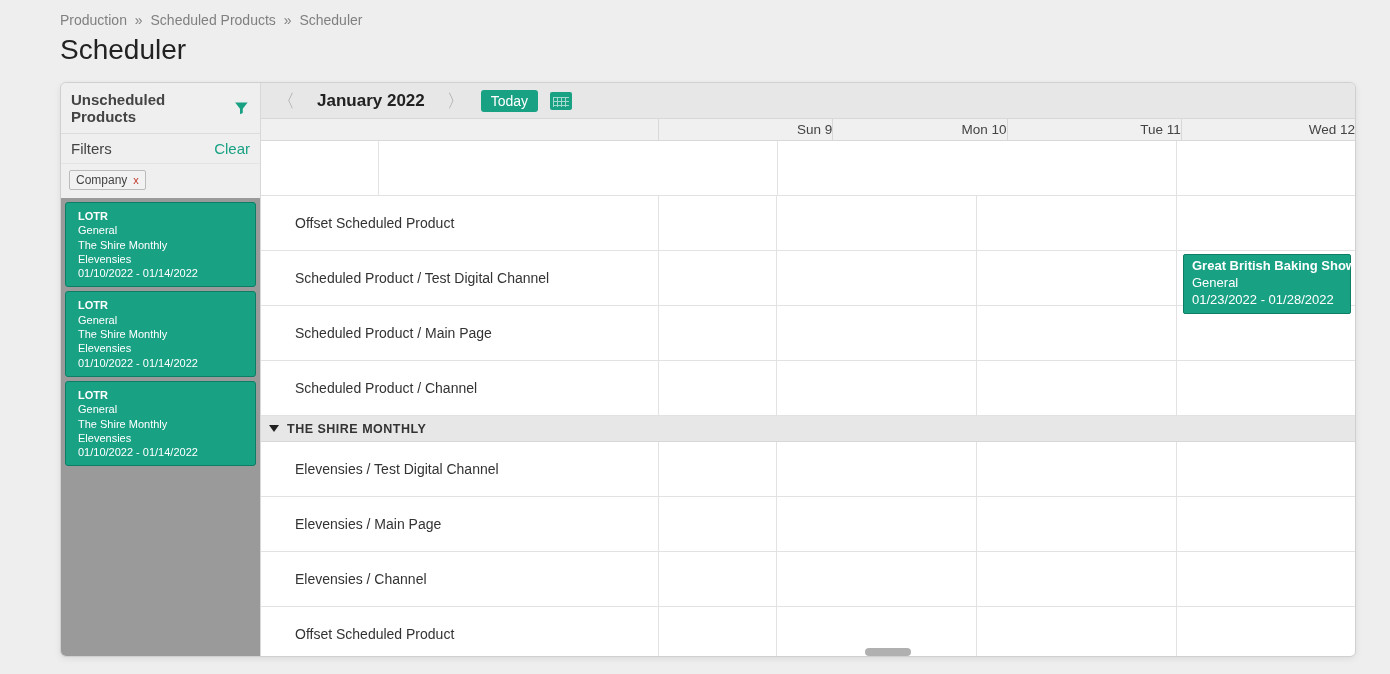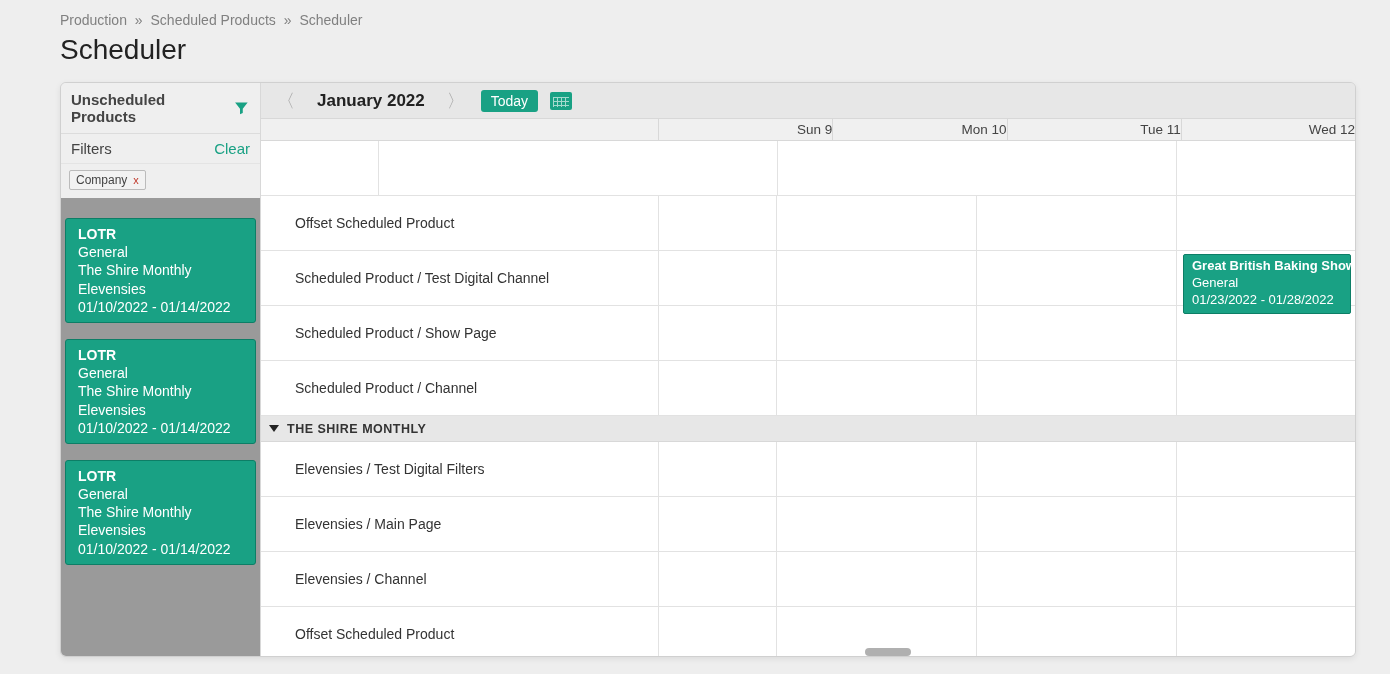--- a/index.html
+++ b/index.html
@@ -103,25 +103,24 @@
     background: #9a9a9a;
     padding: 4px;
     overflow-y: auto;
   }
   .card {
     background: #19a184;
     color: #fff;
     border-radius: 3px;
     padding: 6px 10px 6px 12px;
     margin-bottom: 4px;
-    font-size: 14px;
+    font-size: 11px;
     line-height: 1.3;
     border: 1px solid #0d7e66;
     cursor: grab;
-    margin-top: 16px;
   }
   .card .l1 { font-weight: 700; }
   .card .l2, .card .l3, .card .l4, .card .l5 { font-weight: 400; }
 
   
   .calendar {
     flex: 1;
     display: flex;
     flex-direction: column;
     background: #e7e7e7;
@@ -395,41 +394,41 @@
           <div class="cell c1"></div>
           <div class="cell c2"></div>
           <div class="cell c3"></div>
           <div class="event">
             <div class="e1">Great British Baking Show</div>
             <div class="e2">General</div>
             <div class="e3">01/23/2022 - 01/28/2022</div>
           </div>
         </div>
         <div class="row">
-          <div class="rowlabel">Scheduled Product / Show Page</div>
+          <div class="rowlabel">Scheduled Product / Main Page</div>
           <div class="cell c0"></div>
           <div class="cell c1"></div>
           <div class="cell c2"></div>
           <div class="cell c3"></div>
         </div>
         <div class="row">
           <div class="rowlabel">Scheduled Product / Channel</div>
           <div class="cell c0"></div>
           <div class="cell c1"></div>
           <div class="cell c2"></div>
           <div class="cell c3"></div>
         </div>
 
         <div class="group-header">
           <span class="tri"></span>
           <span>The Shire Monthly</span>
         </div>
 
         <div class="row">
-          <div class="rowlabel">Elevensies / Test Digital Filters</div>
+          <div class="rowlabel">Elevensies / Test Digital Channel</div>
           <div class="cell c0"></div>
           <div class="cell c1"></div>
           <div class="cell c2"></div>
           <div class="cell c3"></div>
         </div>
         <div class="row">
           <div class="rowlabel">Elevensies / Main Page</div>
           <div class="cell c0"></div>
           <div class="cell c1"></div>
           <div class="cell c2"></div>

